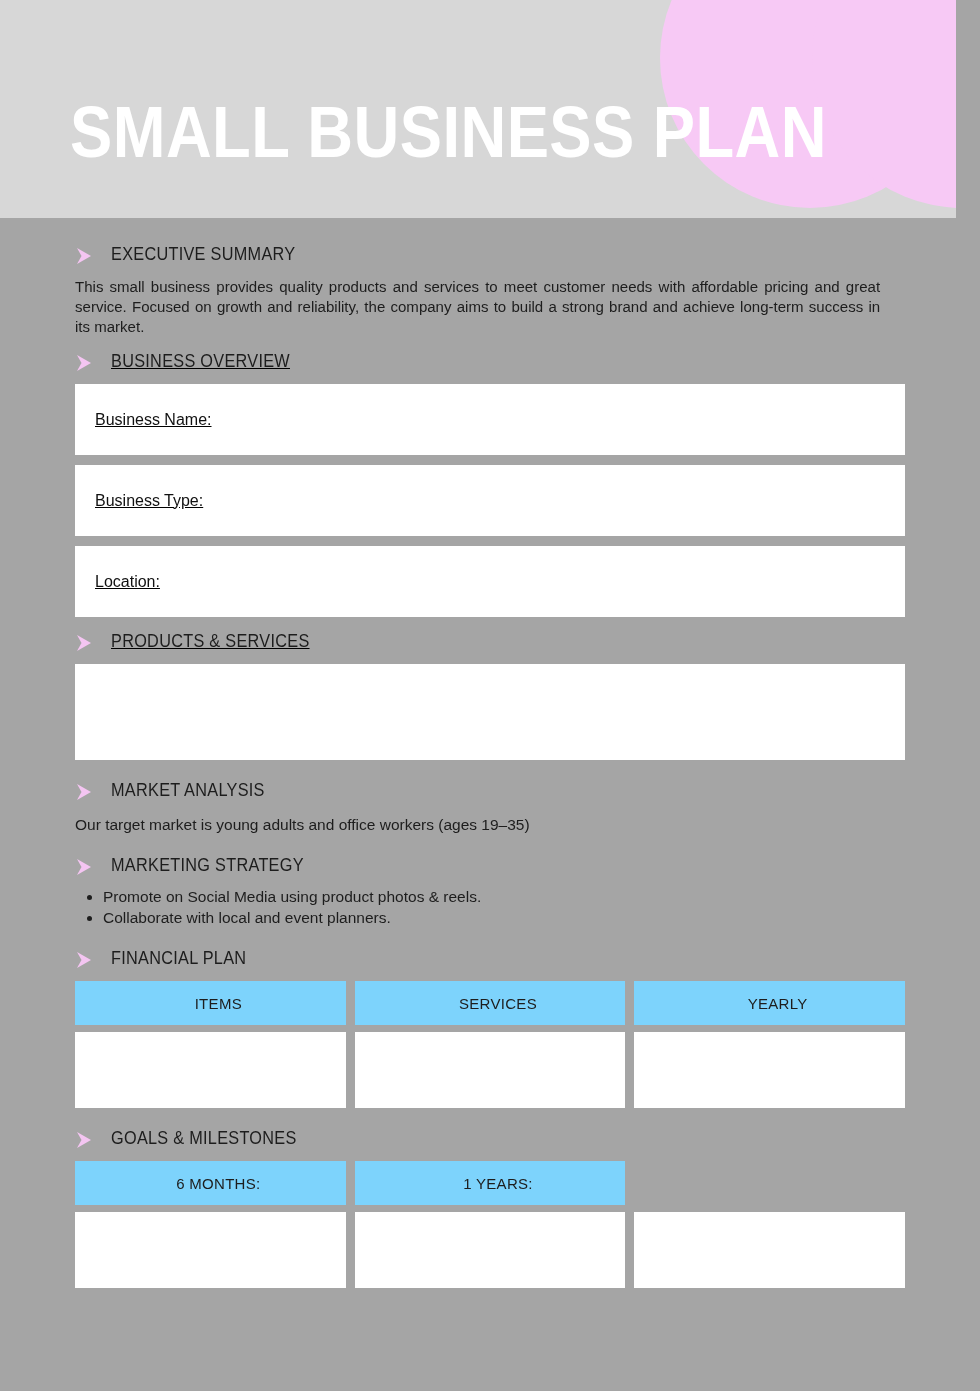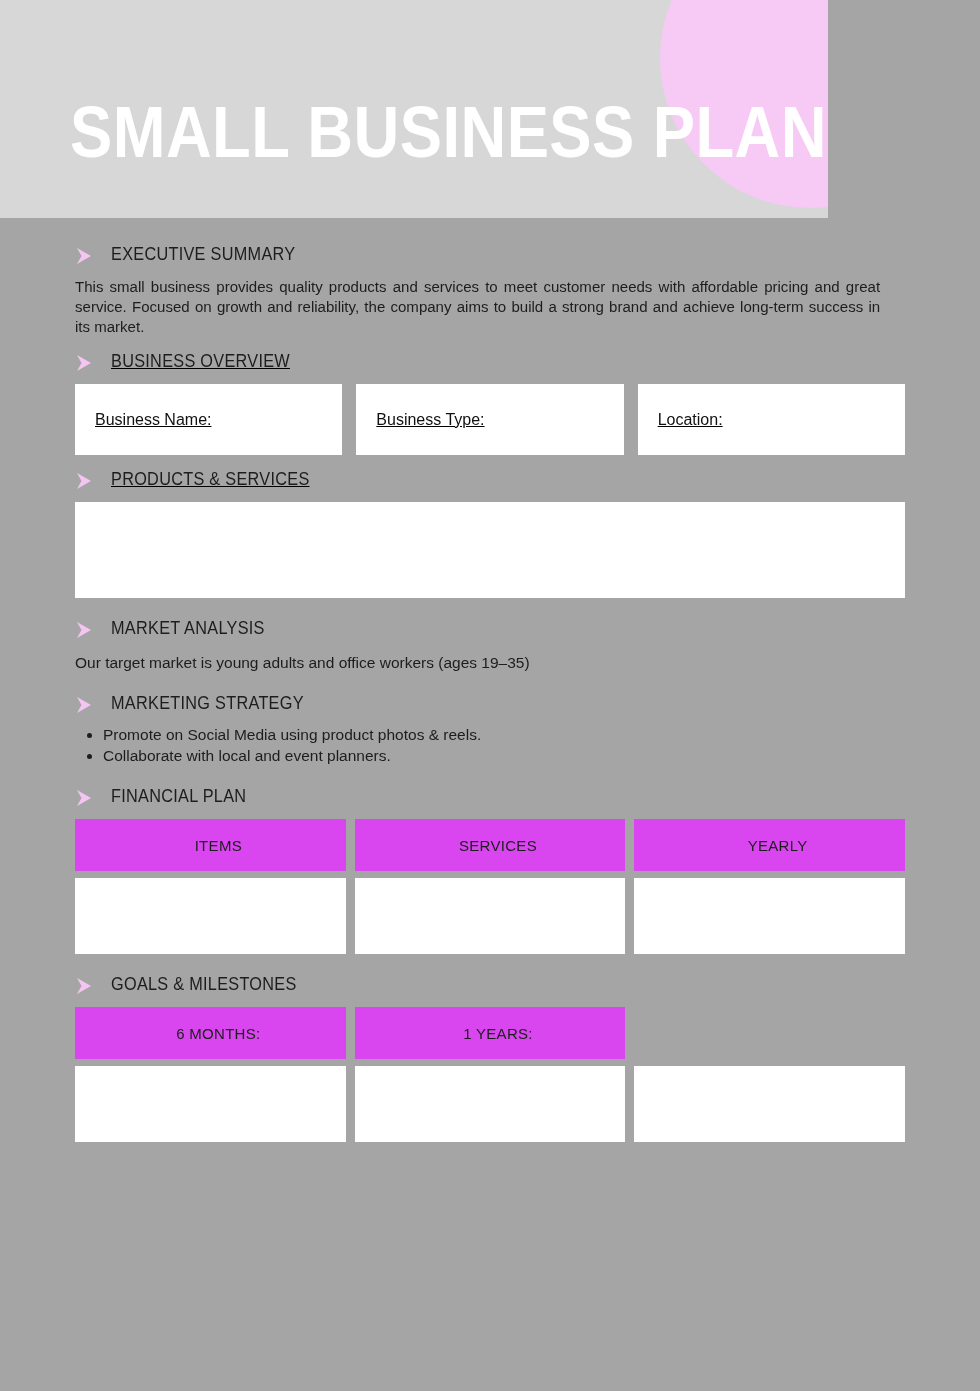--- a/index.html
+++ b/index.html
@@ -10,21 +10,21 @@
     width: 980px;
     height: 1391px;
     background: #a5a5a5;
     font-family: "Liberation Sans", sans-serif;
     overflow: hidden;
   }
 
   
   .header {
     position: relative;
-    width: 828px;
+    width: 956px;
     height: 218px;
     background: #d7d7d7;
     overflow: hidden;
   }
   .circle {
     position: absolute;
     border-radius: 50%;
     background: #f7c9f5;
   }
   .circle-a {
@@ -109,21 +109,21 @@
   ul.bullets li {
     font-size: 15.5px;
     line-height: 21px;
     color: #1d1d1d;
     margin: 0;
   }
 
   
   .field-grid {
     display: grid;
-    grid-template-columns: 1fr 1fr 1fr;
+    grid-template-columns: 1fr;
     gap: 10px 14px;
     margin-top: 12px;
   }
   .field-box {
     background: #ffffff;
     height: 71px;
     display: flex;
     align-items: center;
     padding-left: 20px;
     box-sizing: border-box;
@@ -140,22 +140,22 @@
   
   .tbl {
     margin-top: 12px;
   }
   .tbl-row {
     display: grid;
     grid-template-columns: 1fr 1fr 1fr;
     gap: 9px;
   }
   .tbl-head-cell {
-    background: #d946ef;
-    height: 52px;
+    background: #7dd3fc;
+    height: 44px;
     display: flex;
     align-items: center;
     justify-content: center;
     font-size: 15px;
     color: #1d1d1d;
     letter-spacing: 0.3px;
     padding-left: 16px;
   }
   .tbl-body-row {
     margin-top: 7px;

